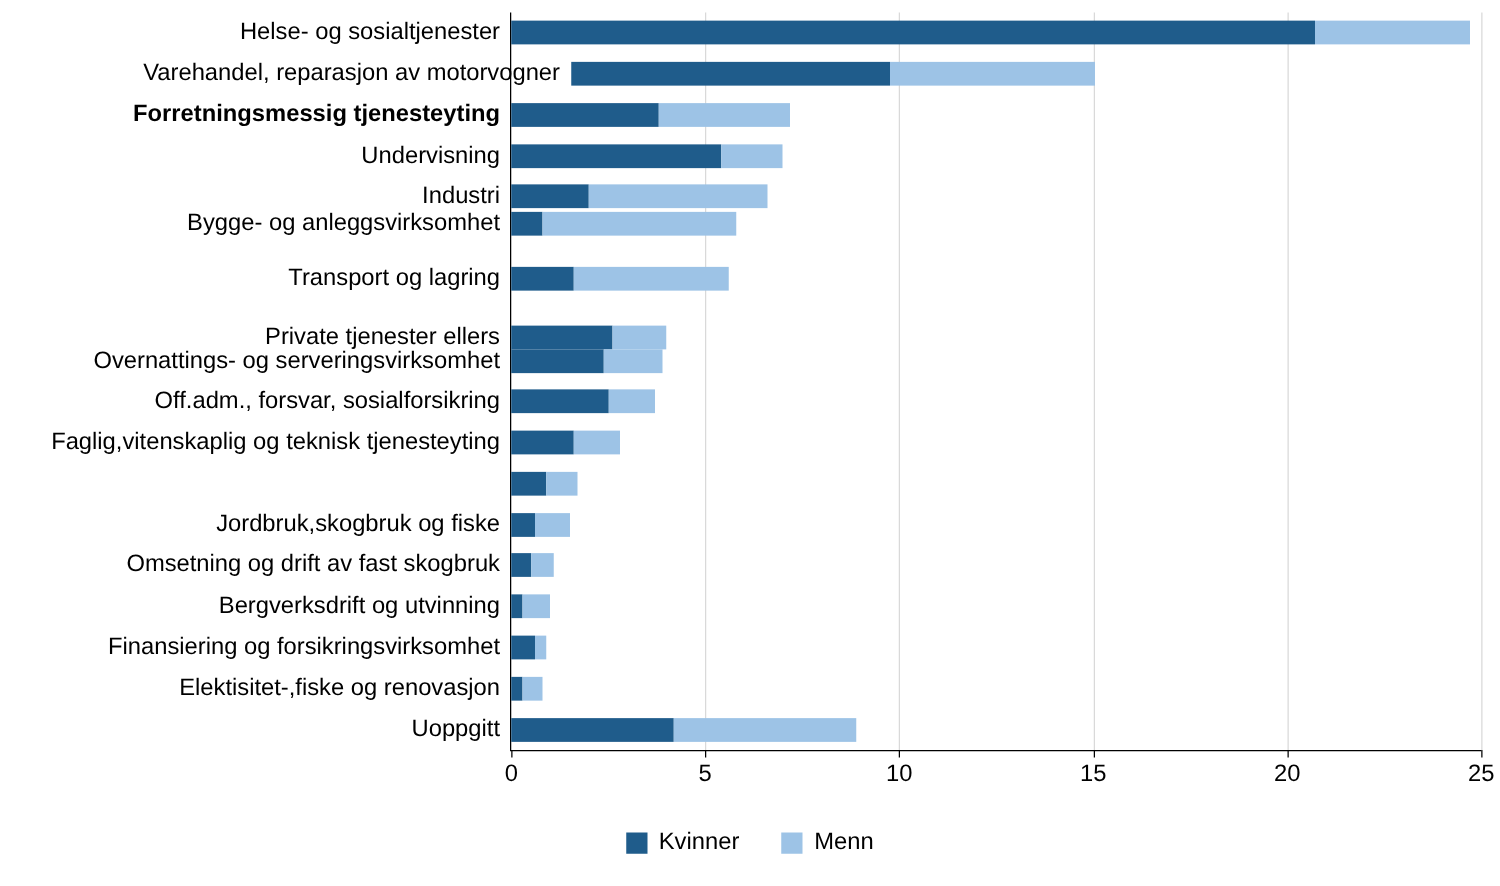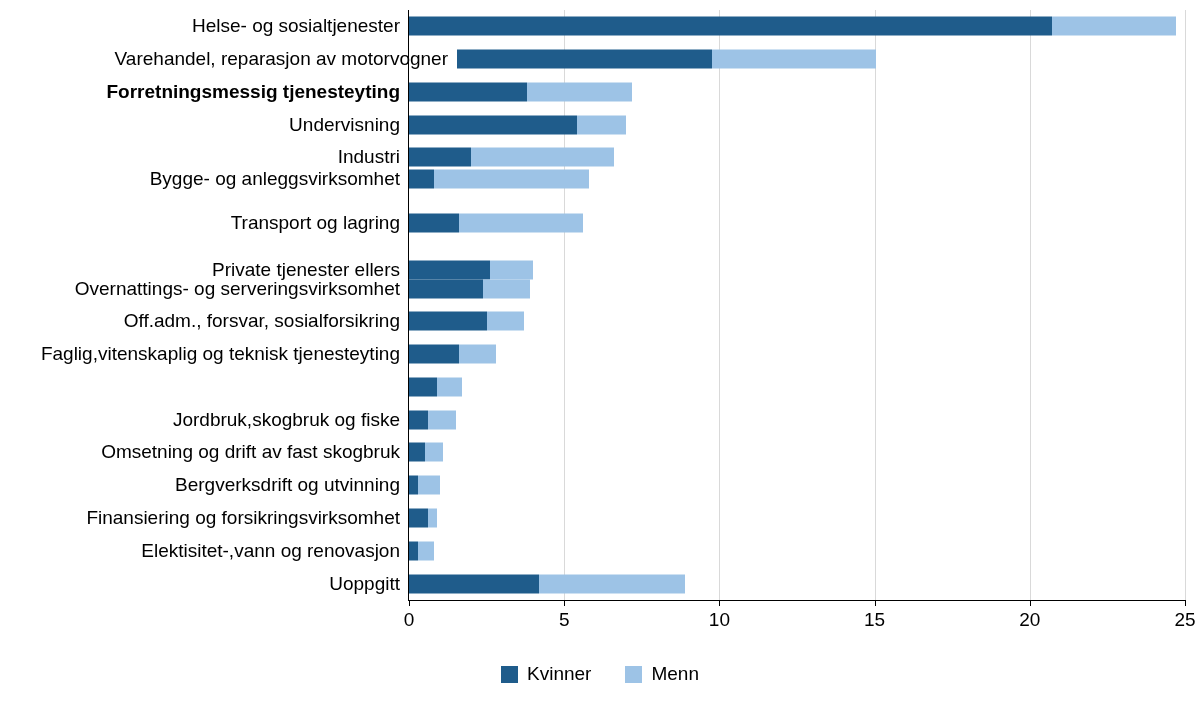--- a/index.html
+++ b/index.html
@@ -248,21 +248,21 @@
         </div>
       </div>
       <div class="row" style="top: 501.667px; height: 32.7778px;">
         <div class="cat-label">Finansiering og forsikringsvirksomhet</div>
         <div class="bar-wrap">
           <div class="seg-kvinner" style="background: rgb(31, 92, 139); width: 18.624px;"></div>
           <div class="seg-menn" style="background: rgb(157, 195, 230); width: 9.312px;"></div>
         </div>
       </div>
       <div class="row" style="top: 534.444px; height: 32.7778px;">
-        <div class="cat-label">Elektisitet-,vann og renovasjon</div>
+        <div class="cat-label">Elektisitet-,fiske og renovasjon</div>
         <div class="bar-wrap">
           <div class="seg-kvinner" style="background: rgb(31, 92, 139); width: 9.312px;"></div>
           <div class="seg-menn" style="background: rgb(157, 195, 230); width: 15.52px;"></div>
         </div>
       </div>
       <div class="row" style="top: 567.222px; height: 32.7778px;">
         <div class="cat-label">Uoppgitt</div>
         <div class="bar-wrap">
           <div class="seg-kvinner" style="background: rgb(31, 92, 139); width: 130.368px;"></div>
           <div class="seg-menn" style="background: rgb(157, 195, 230); width: 145.888px;"></div>

